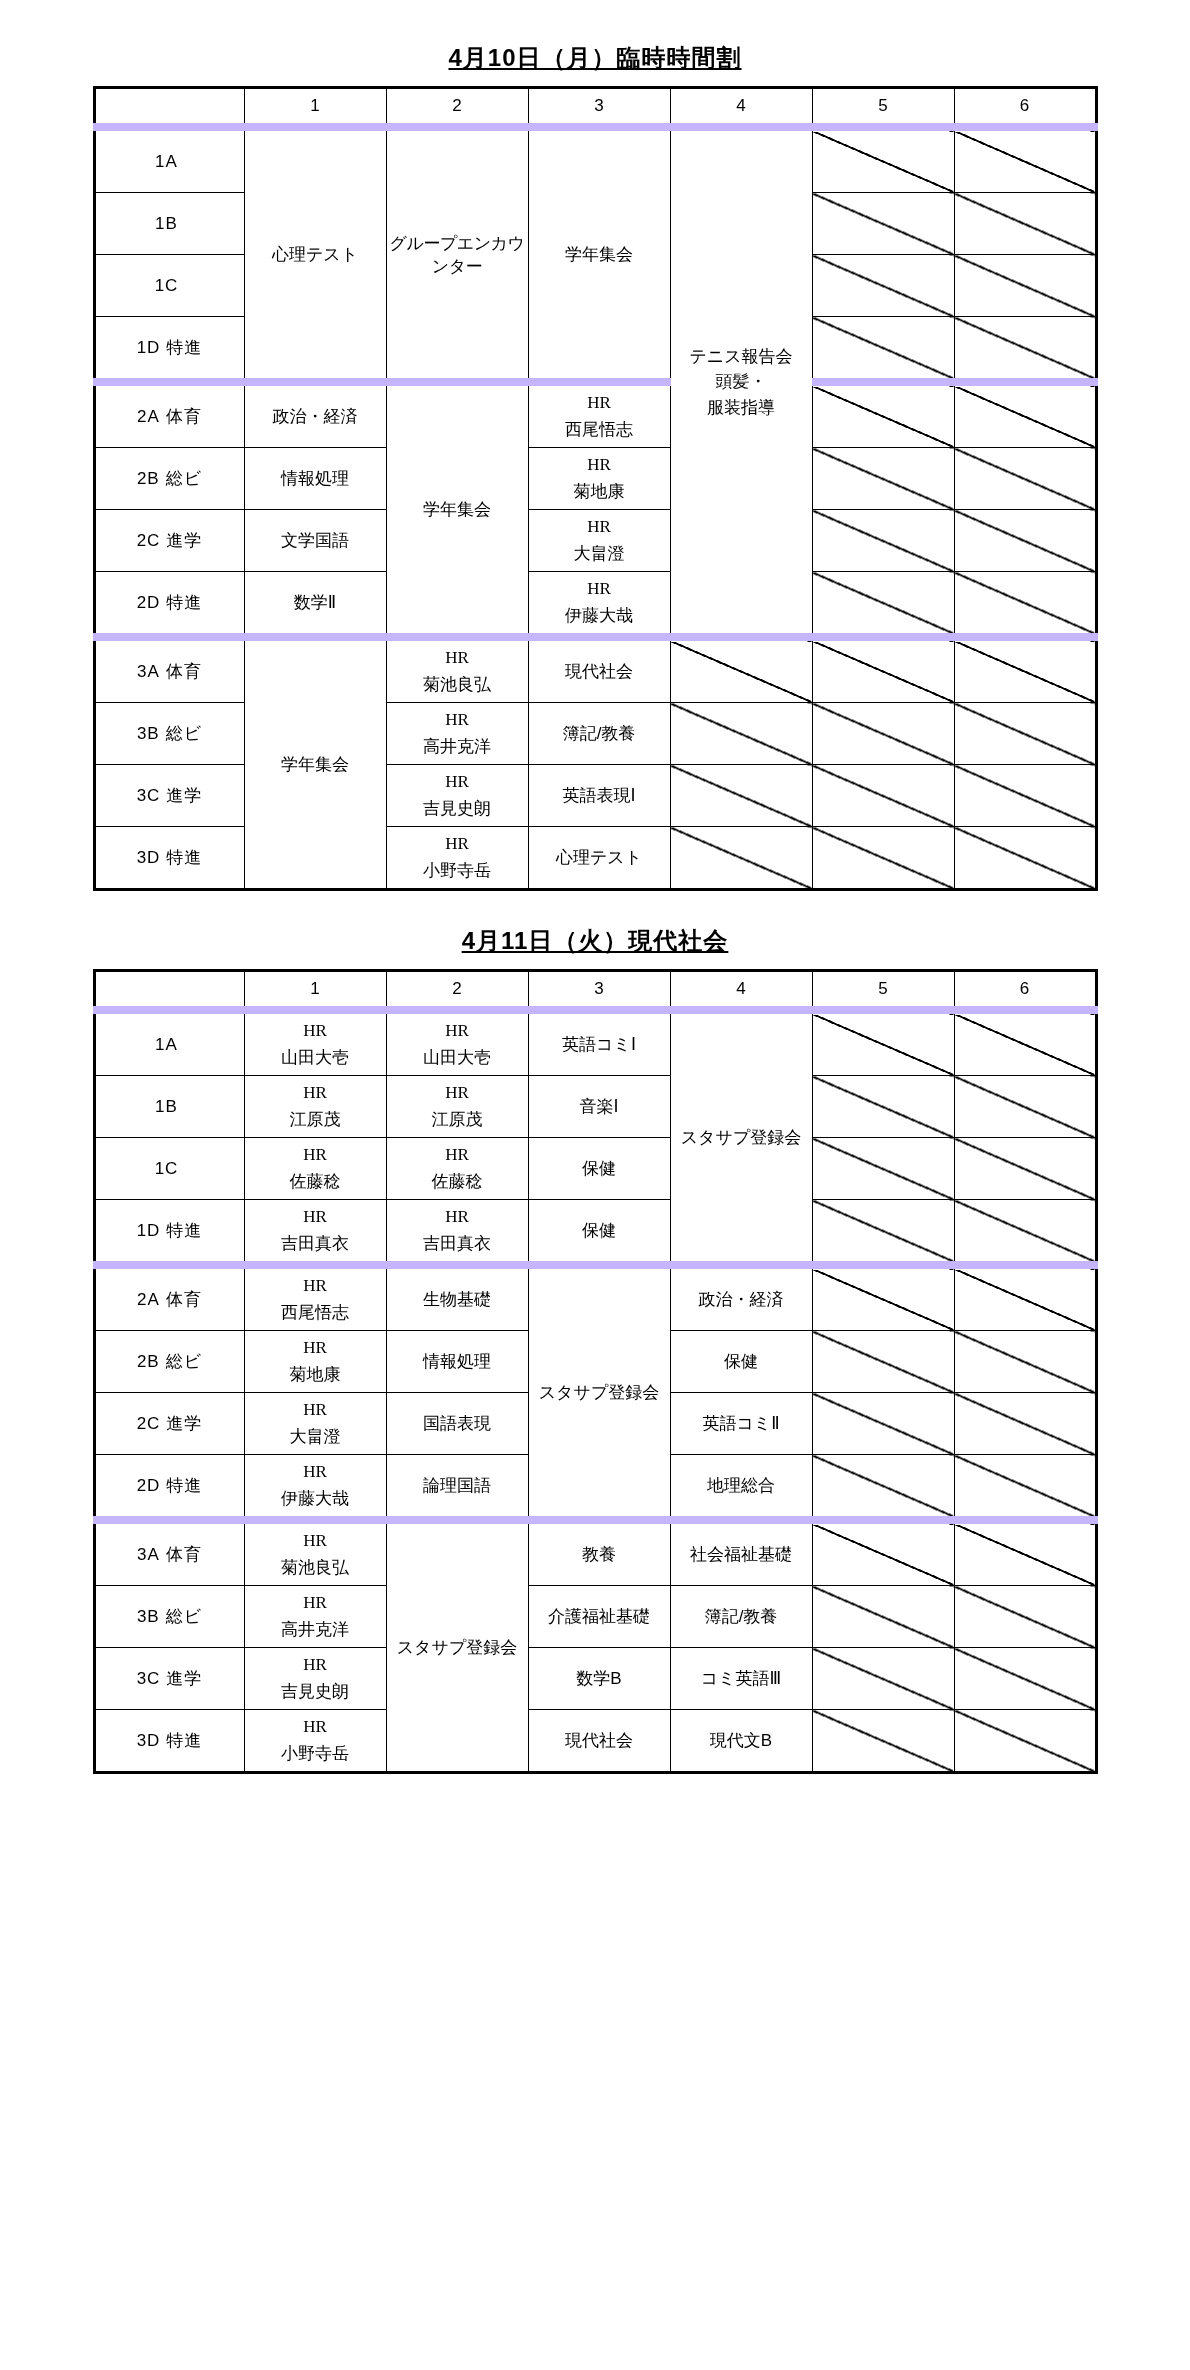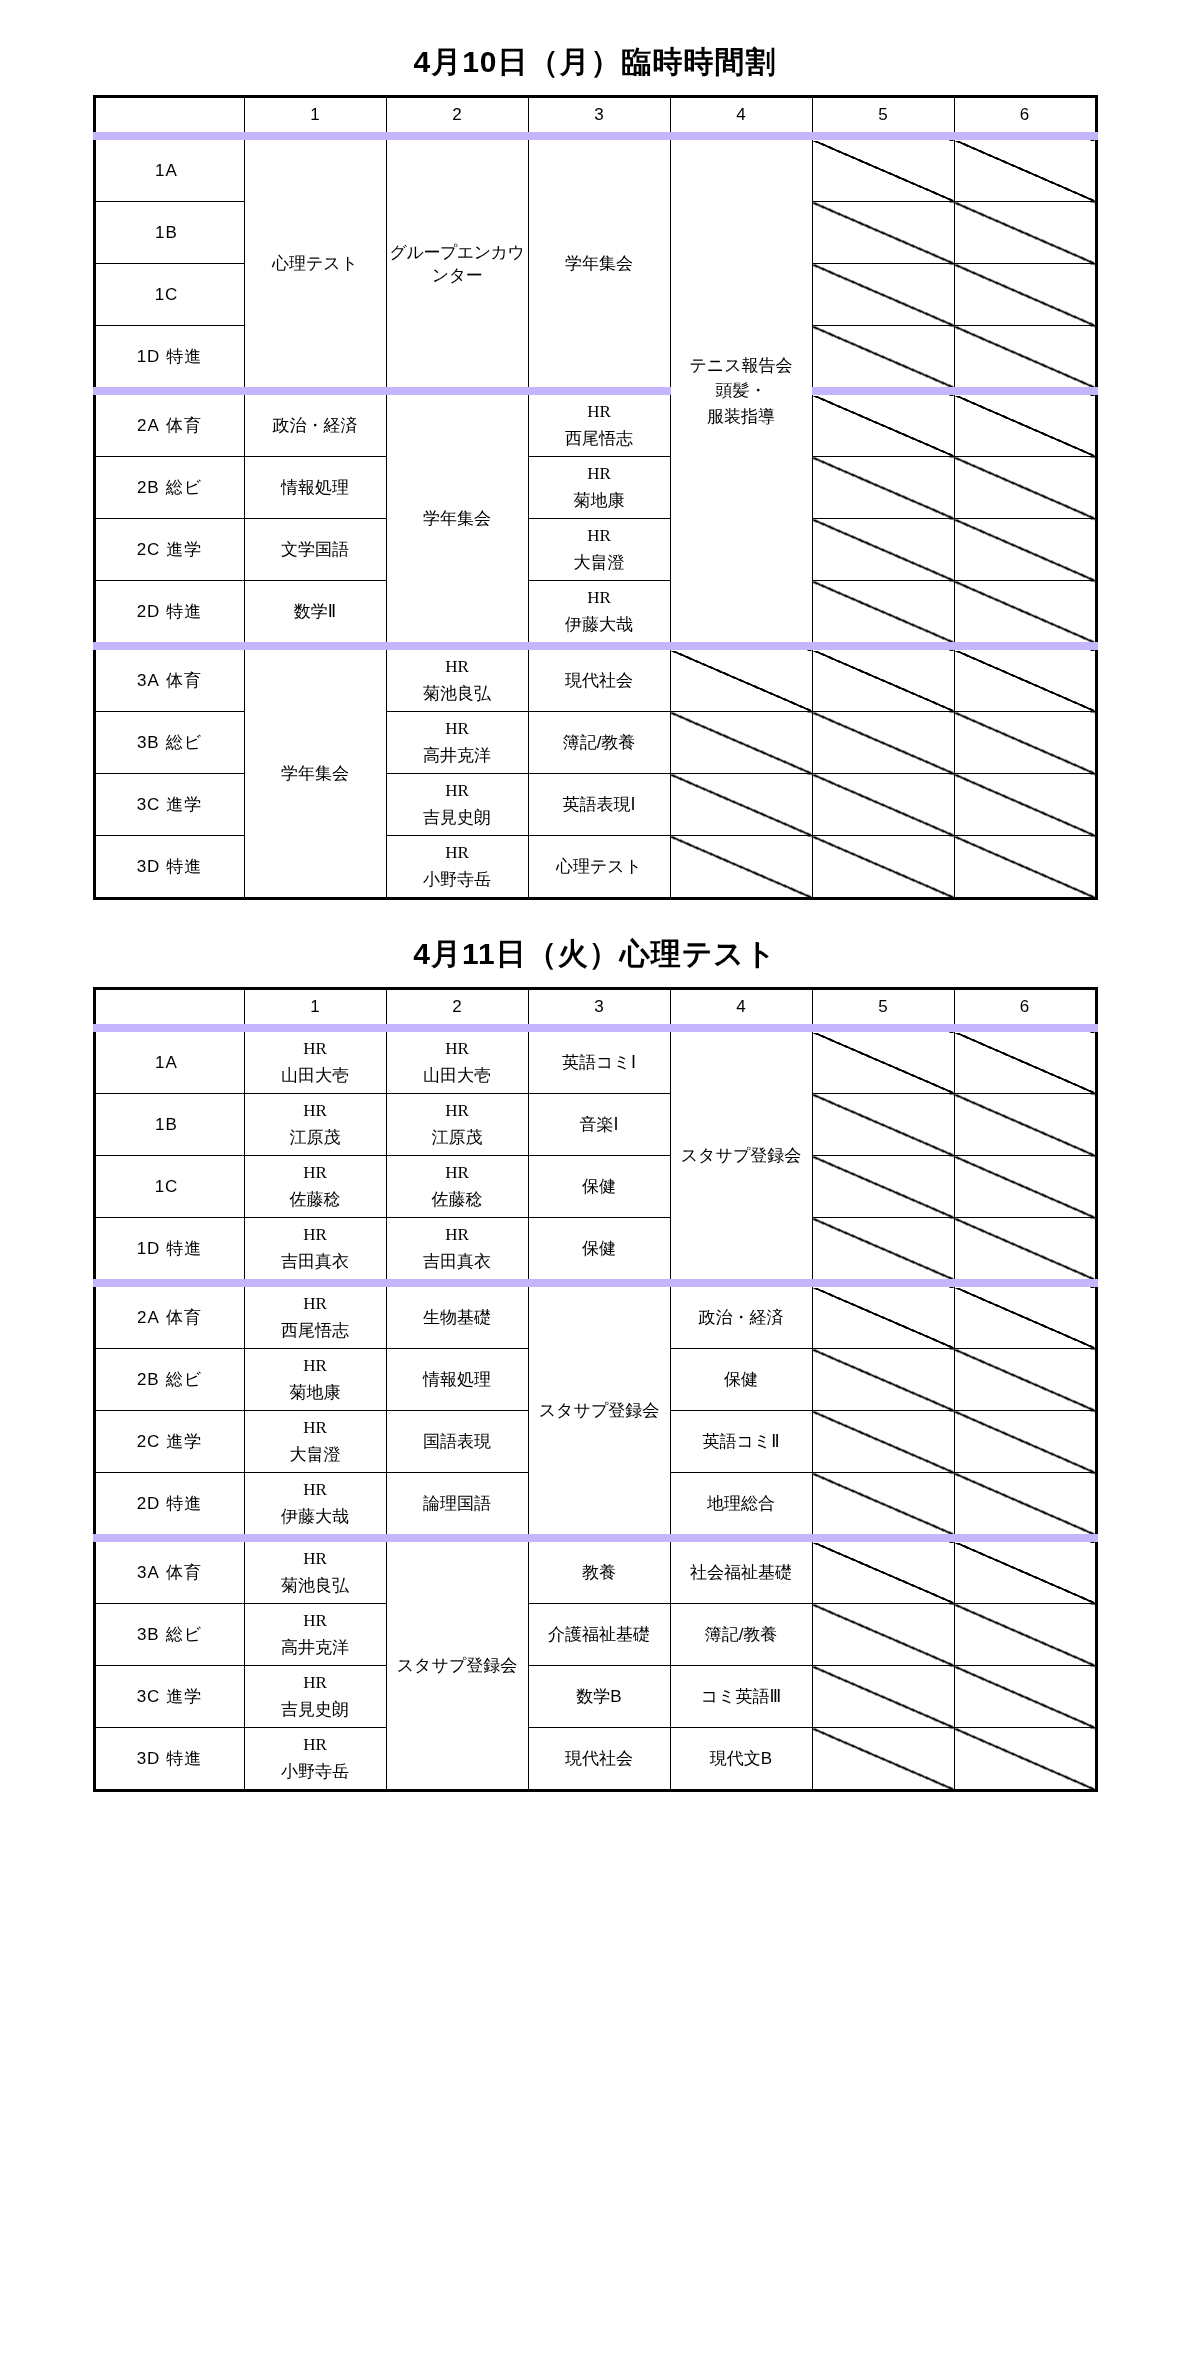--- a/index.html
+++ b/index.html
@@ -17,24 +17,25 @@
   .page {
     width: 1190px;
     box-sizing: border-box;
     padding: 24px 70px 0 70px;
   }
   .sheet {
     margin-bottom: 34px;
   }
   .sheet-title {
     text-align: center;
-    font-size: 30px;
+    font-size: 24px;
     font-weight: bold;
     letter-spacing: 1px;
     margin: 18px 0 12px 0;
+    text-decoration: underline;
   }
   table.tt {
     border-collapse: collapse;
     width: 1000px;
     margin: 0 auto;
     table-layout: fixed;
   }
   table.tt td, table.tt th {
     border: 1.5px solid #000;
     font-weight: normal;
@@ -279,21 +280,21 @@
           <td class="cell-1line">心理テスト</td>
           <td class="slash"></td>
           <td class="slash"></td>
           <td class="slash"></td>
         </tr>
       </tbody>
     </table>
   </div>
 
   <div class="sheet">
-    <div class="sheet-title">4月11日（火）心理テスト</div>
+    <div class="sheet-title">4月11日（火）現代社会</div>
     <table class="tt">
       <colgroup>
         <col class="c-label">
           <col class="c-per">
           <col class="c-per">
           <col class="c-per">
           <col class="c-per">
           <col class="c-per">
           <col class="c-per">
       </colgroup>

